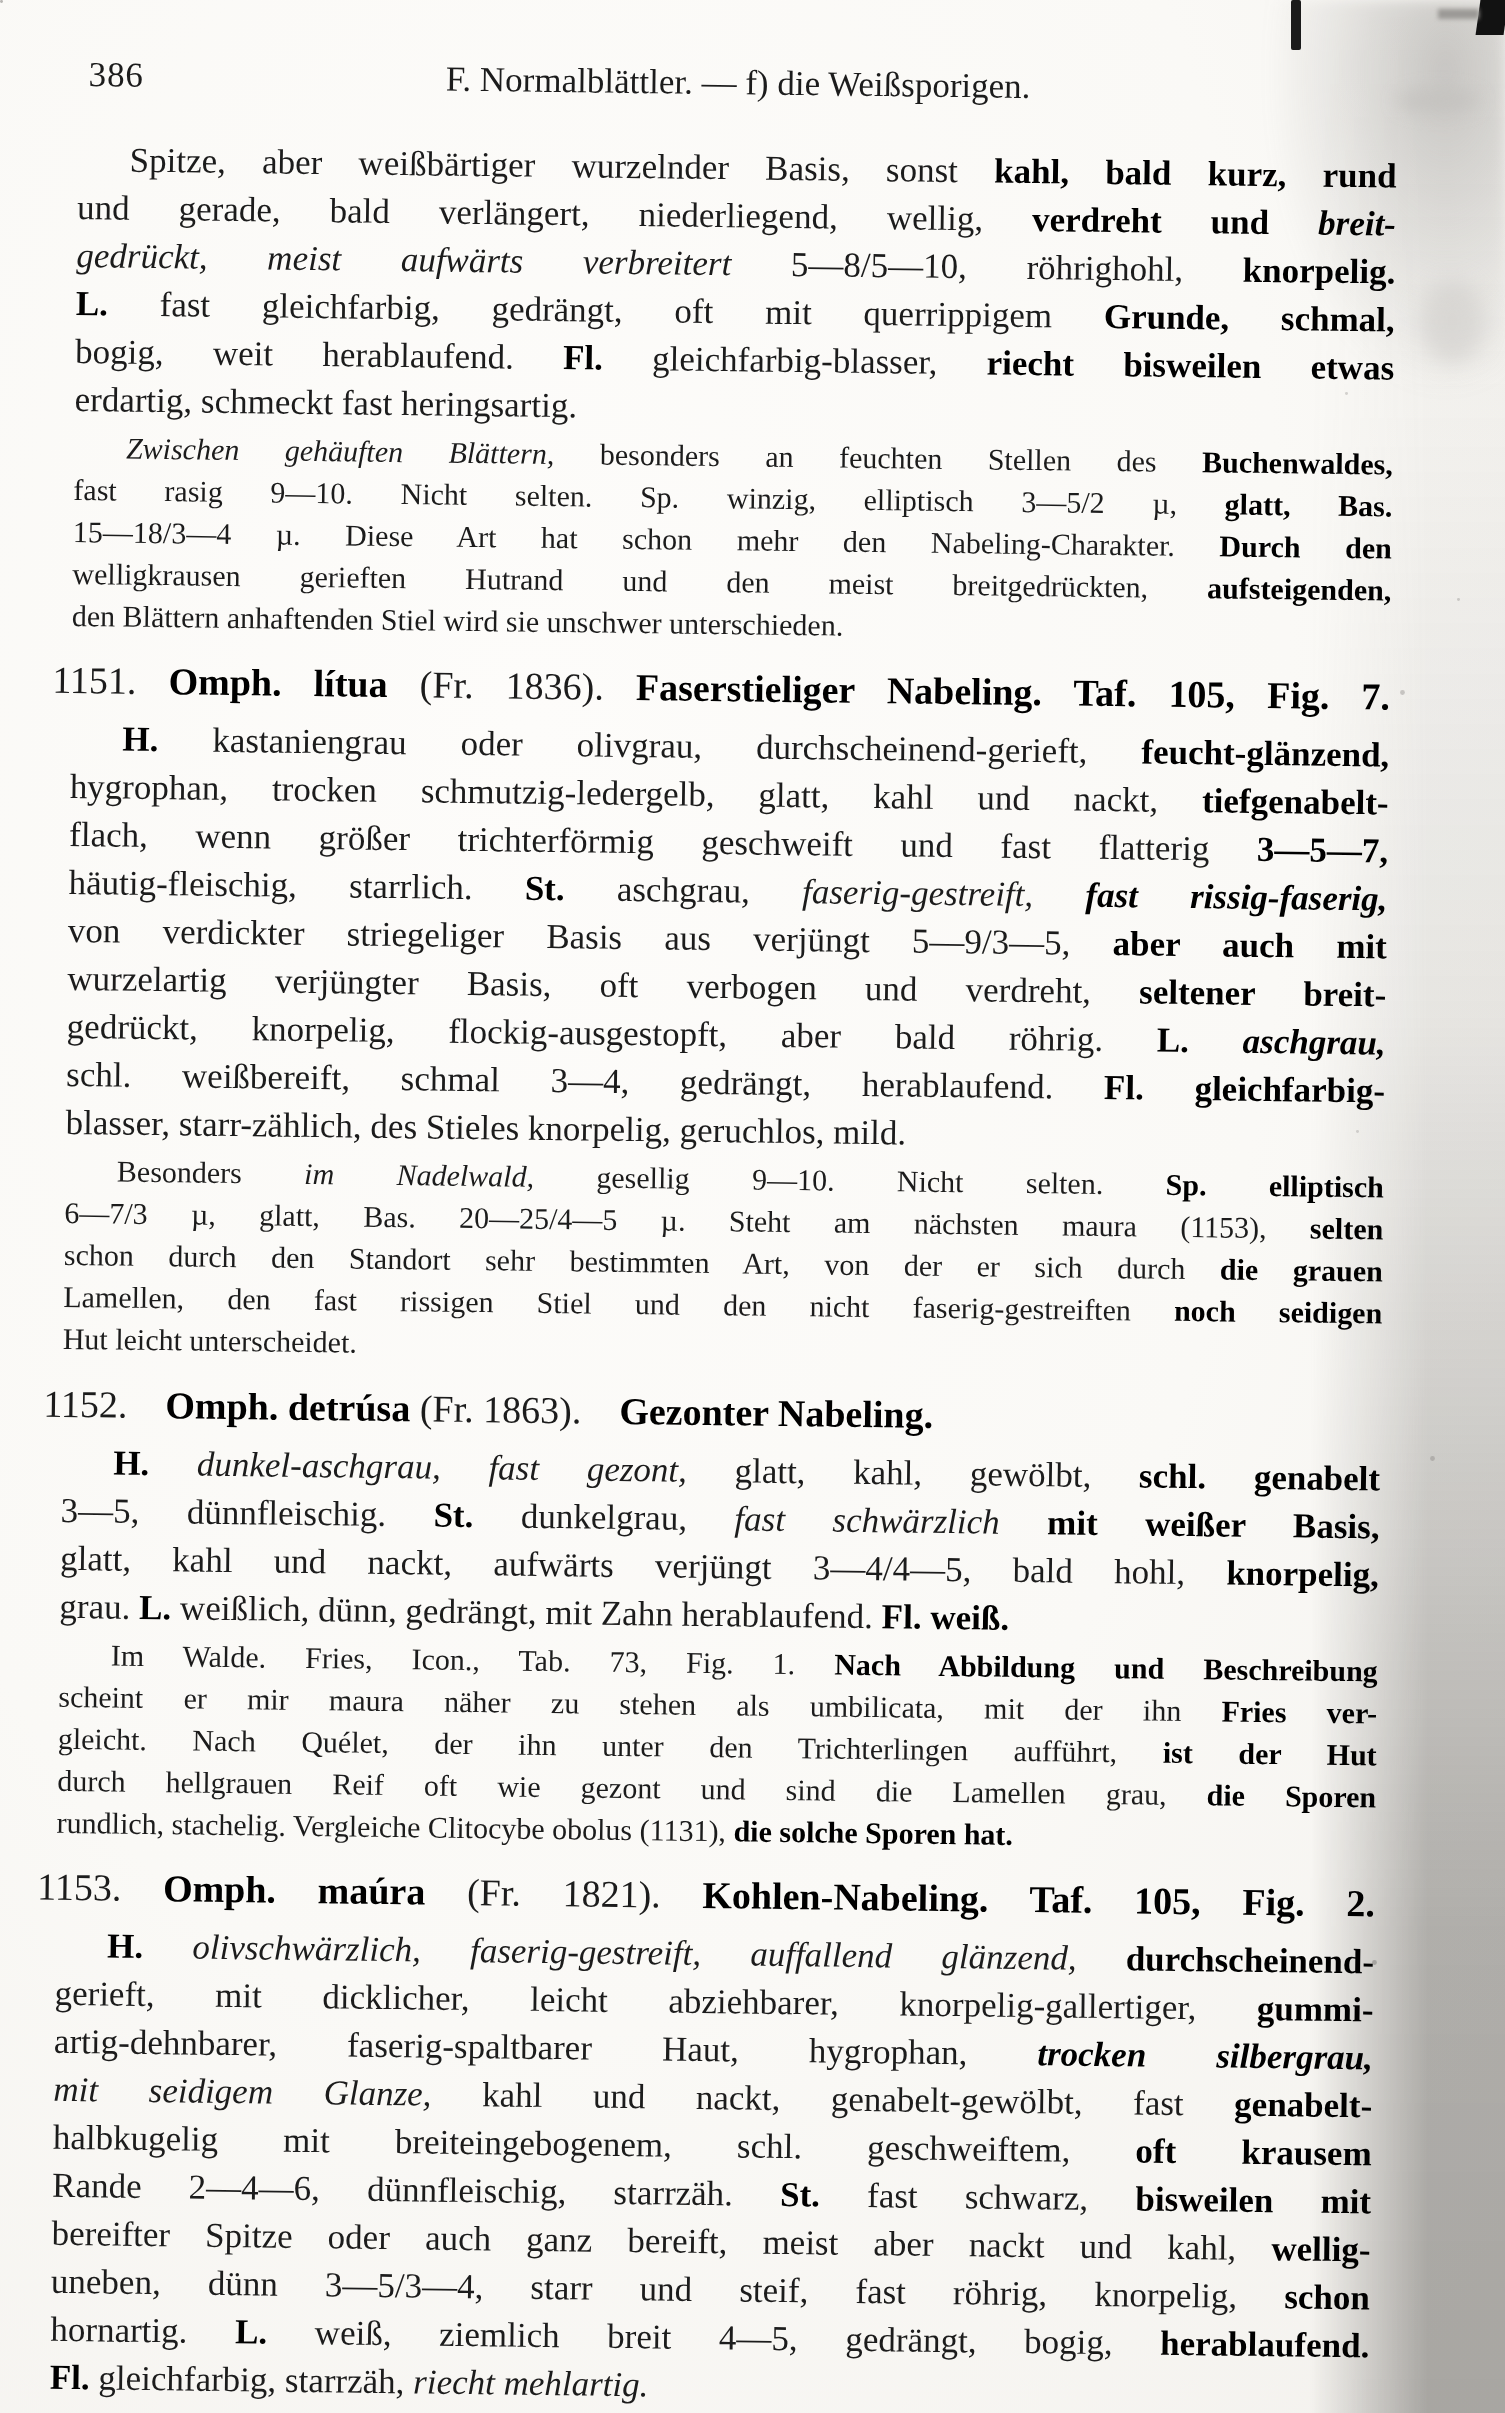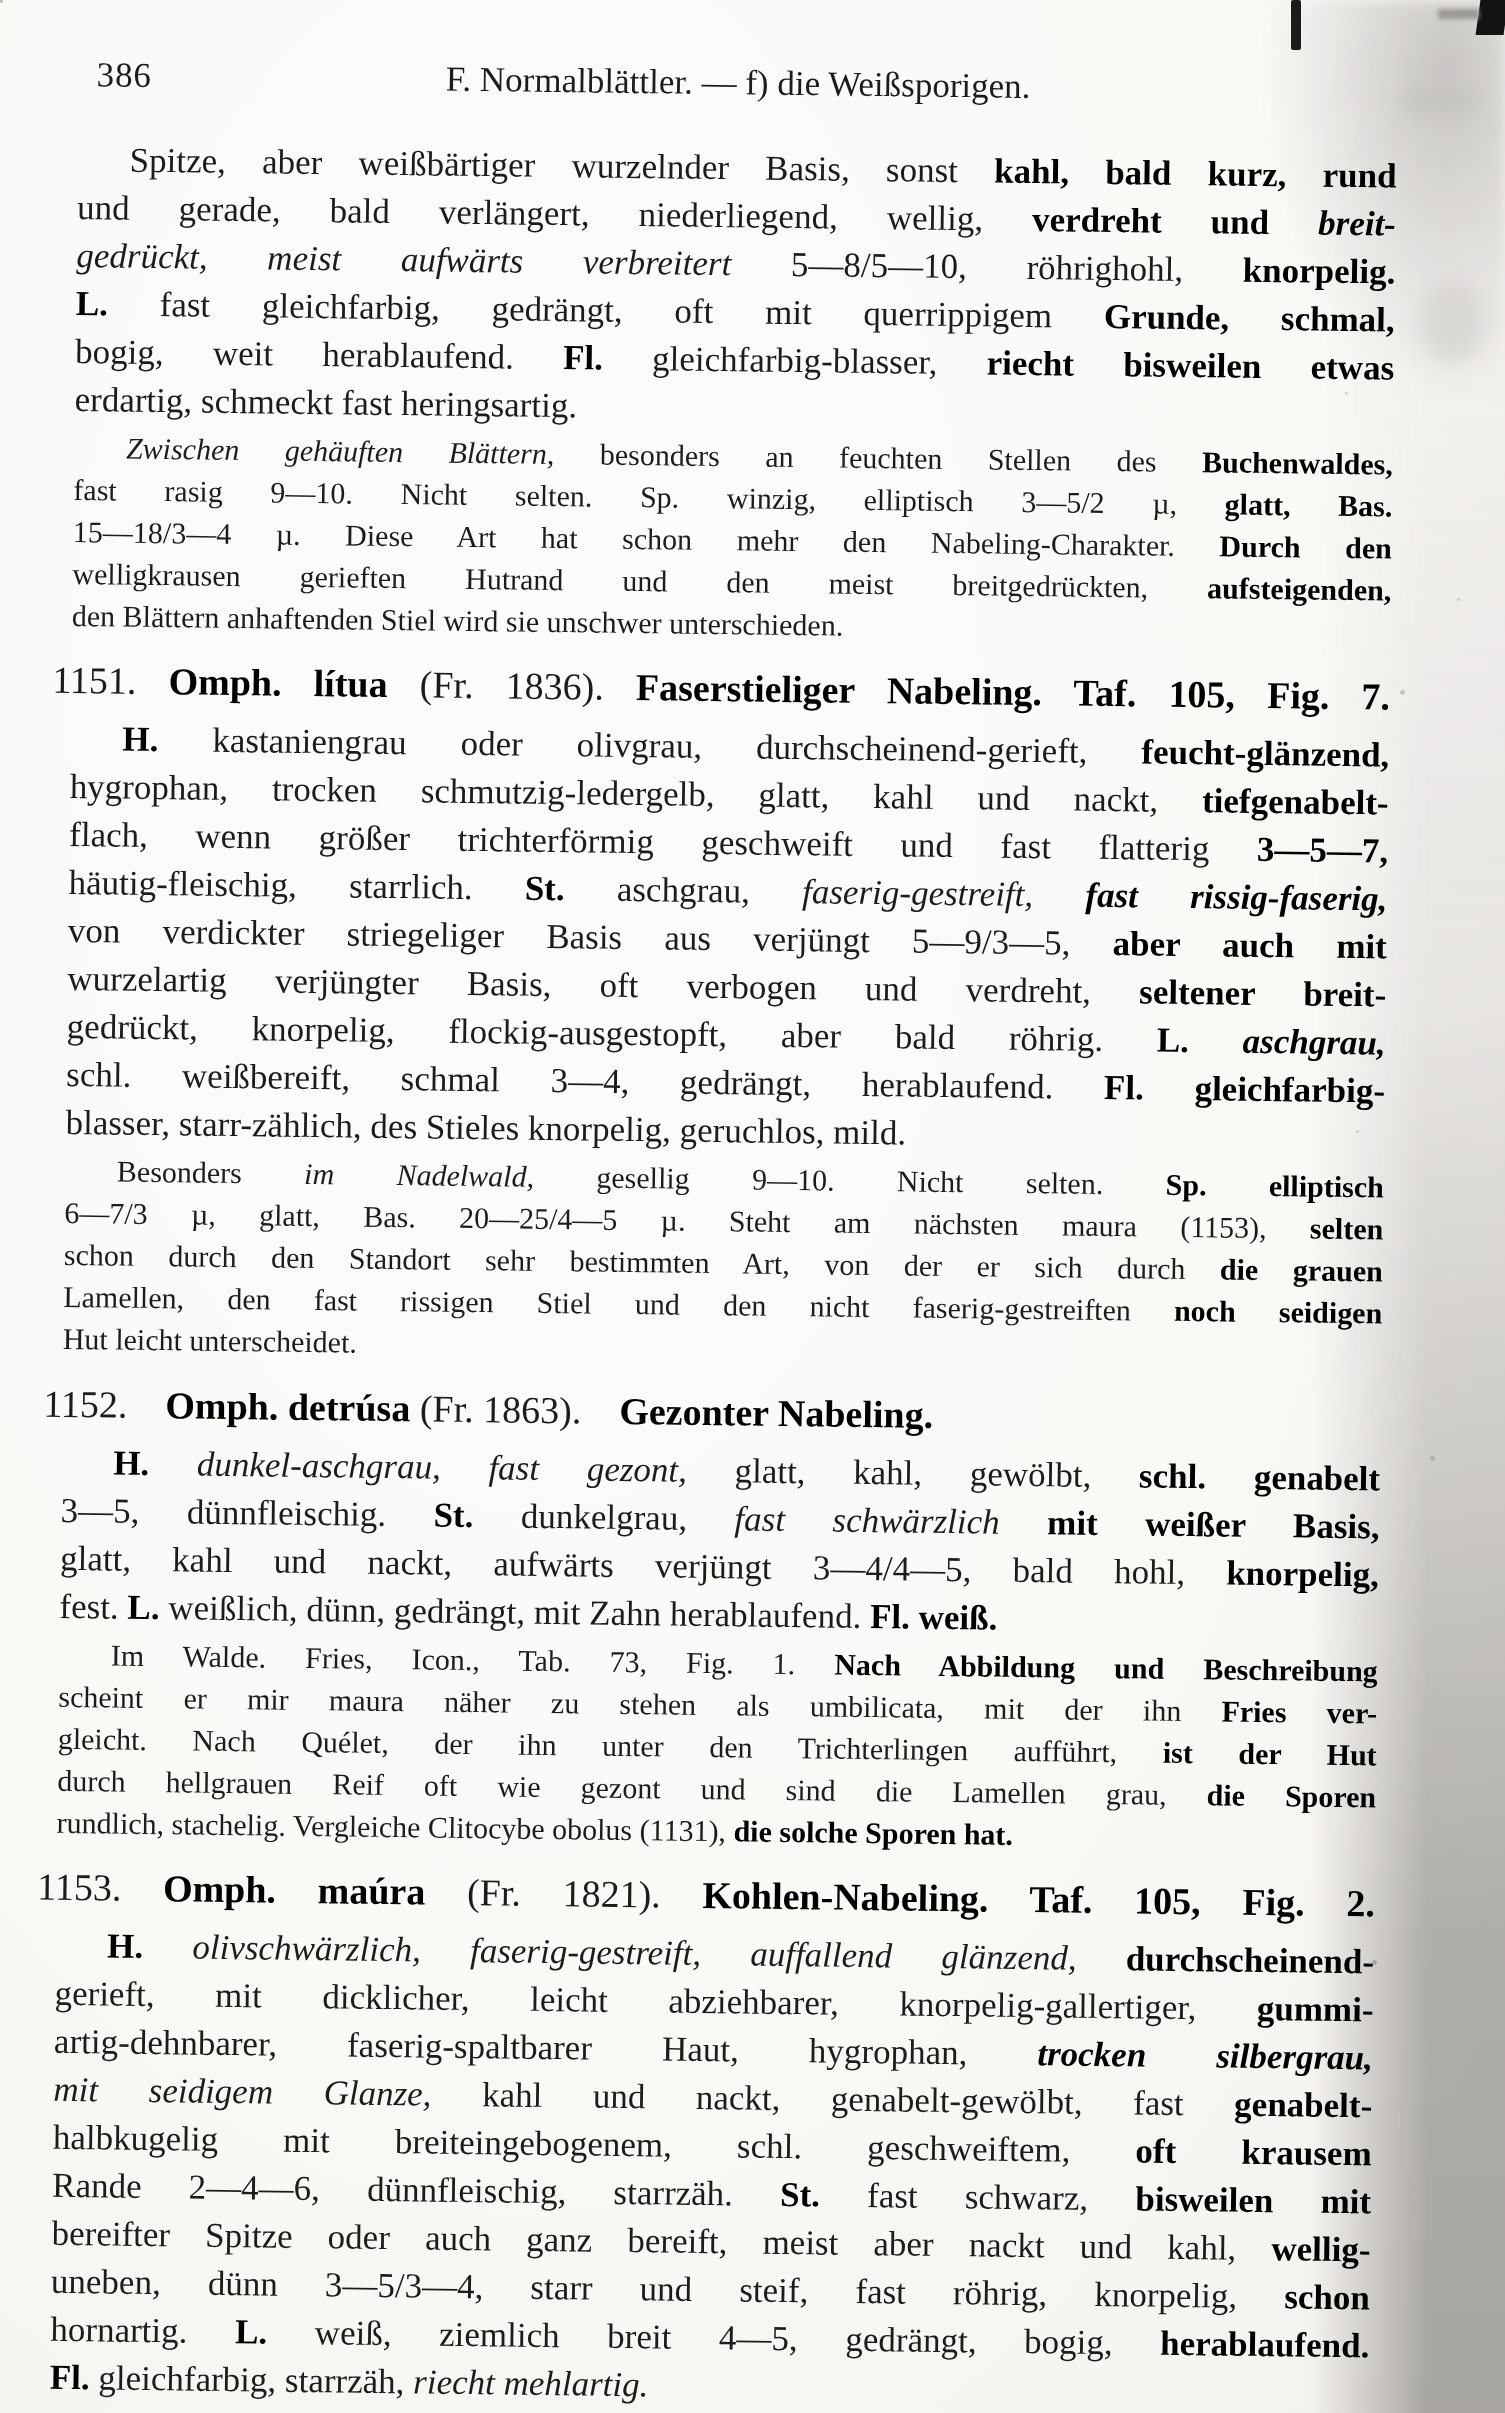--- a/index.html
+++ b/index.html
@@ -38,21 +38,21 @@
   .specks{position:absolute;left:0;top:0;width:2.8px;height:2.8px;border-radius:50%;background:#b7b5b2;
     box-shadow:1401px 691px 0 0.9px #c6c4c1, 1356px 1130px 0 0 #cfcdca, 1431px 1457px 0 0.9px #b0aeab,
                1373px 1961px 0 0.9px #a5a3a0, 869px 2340px 0 0 #d6d4d1, 1457px 598px 0 0 #c9c7c4,
                1345px 392px 0 0 #d2d0cd;}
   
   .content{
     position:absolute;left:79px;top:52px;width:1319px;
     transform:rotate(0.72deg);transform-origin:0 0;
   }
   .pagehead{position:relative;height:49px;margin-bottom:35px;font-size:35px;line-height:45px;}
-  .pagenum{position:absolute;left:18px;top:0;letter-spacing:0.9px;}
+  .pagenum{position:absolute;left:10px;top:0;letter-spacing:0.9px;}
   .runtitle{display:block;text-align:center;}
   .sec{margin:0;}
   .para-main{font-size:35px;line-height:48px;}
   .para-small{font-size:30px;line-height:42px;margin-top:2.8px;}
   .entry-heading{font-size:38px;line-height:47px;margin:20.5px 0 11.2px -18.7px;}
   .line{text-align:justify;text-align-last:justify;}
   .line.lastline{text-align-last:left;}
   .line.indent{text-indent:52px;}
   .line.nojust{text-align-last:left;}
   .s-n{font-weight:400;}
@@ -116,21 +116,21 @@
           <div class="line"><span class="s-n">Lamellen, den fast rissigen Stiel und den nicht faserig-gestreiften </span><span class="s-b">noch seidigen</span></div>
           <div class="line lastline"><span class="s-n">Hut leicht unterscheidet.</span></div>
         </div>
         <div class="sec entry-heading">
           <div class="line nojust"><span class="s-n">1152. </span><span class="s-b">Omph. detrúsa </span><span class="s-n">(Fr. 1863). </span><span class="s-b">Gezonter Nabeling.</span></div>
         </div>
         <div class="sec para-main">
           <div class="line indent"><span class="s-b">H. </span><span class="s-i">dunkel-aschgrau, fast gezont,</span><span class="s-n"> glatt, kahl, gewölbt, </span><span class="s-b">schl. genabelt</span></div>
           <div class="line"><span class="s-n">3—5, dünnfleischig. </span><span class="s-b">St.</span><span class="s-n"> dunkelgrau, </span><span class="s-i">fast schwärzlich</span><span class="s-b"> mit weißer Basis,</span></div>
           <div class="line"><span class="s-n">glatt, kahl und nackt, aufwärts verjüngt 3—4/4—5, bald hohl, </span><span class="s-b">knorpelig,</span></div>
-          <div class="line lastline"><span class="s-n">fest. </span><span class="s-b">L.</span><span class="s-n"> weißlich, dünn, gedrängt, mit Zahn herablaufend. </span><span class="s-b">Fl. weiß.</span></div>
+          <div class="line lastline"><span class="s-n">grau. </span><span class="s-b">L.</span><span class="s-n"> weißlich, dünn, gedrängt, mit Zahn herablaufend. </span><span class="s-b">Fl. weiß.</span></div>
         </div>
         <div class="sec para-small">
           <div class="line indent"><span class="s-n">Im Walde.  Fries, Icon., Tab. 73, Fig. 1. </span><span class="s-b">Nach Abbildung und Beschreibung</span></div>
           <div class="line"><span class="s-n">scheint er mir maura näher zu stehen als umbilicata, mit der ihn </span><span class="s-b">Fries ver-</span></div>
           <div class="line"><span class="s-n">gleicht.  Nach Quélet, der ihn unter den Trichterlingen aufführt, </span><span class="s-b">ist der Hut</span></div>
           <div class="line"><span class="s-n">durch hellgrauen Reif oft wie gezont und sind die Lamellen grau, </span><span class="s-b">die Sporen</span></div>
           <div class="line lastline"><span class="s-n">rundlich, stachelig.  Vergleiche Clitocybe obolus (1131), </span><span class="s-b">die solche Sporen hat.</span></div>
         </div>
         <div class="sec entry-heading">
           <div class="line"><span class="s-n">1153. </span><span class="s-b">Omph. maúra </span><span class="s-n">(Fr. 1821). </span><span class="s-b">Kohlen-Nabeling. </span><span class="s-b">Taf. 105, Fig. 2.</span></div>

